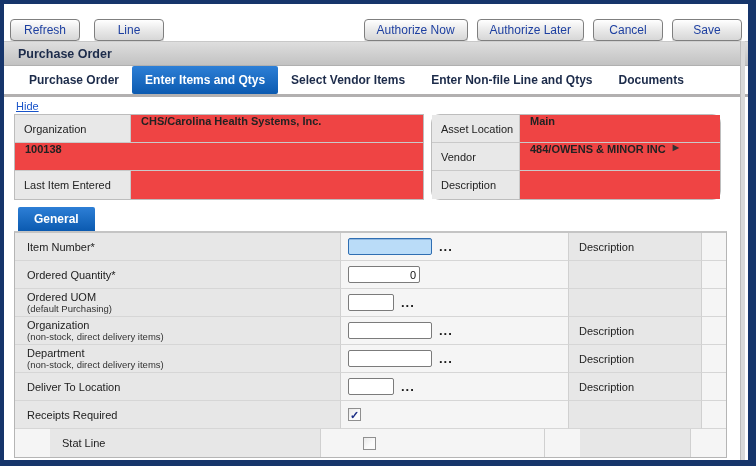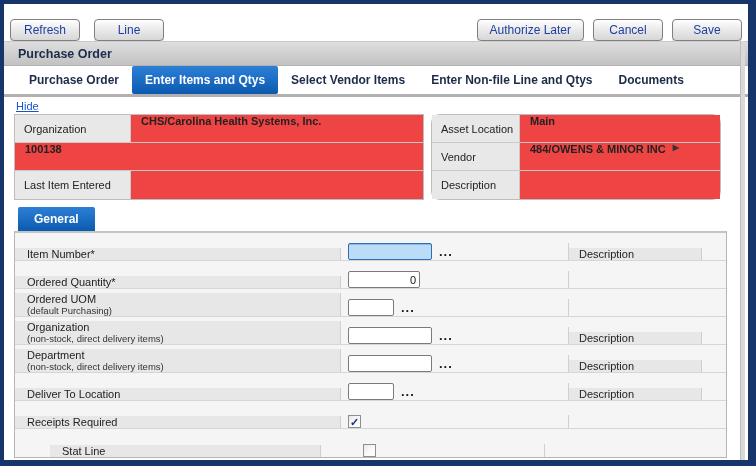--- a/index.html
+++ b/index.html
@@ -70,21 +70,21 @@
   .section-tab {
     display:inline-block; margin:7px 0 0 14px; padding:0 16px;
     height:24px; line-height:24px;
     background:linear-gradient(#2d7fd6, #0b5ab0);
     color:#ffffff; font-weight:bold; font-size:12px;
     border-radius:2px 2px 0 0; cursor:pointer;
   }
 
   
   .form-panel { margin-left:10px; width:713px; border:1px solid #b5b5b5; border-top:2px solid #c4c4c4; background:#f5f5f5; }
-  .form-row { display:flex; height:28px;align-items:flex-end; }
+  .form-row { display:flex; height:28px; }
   .form-row .cell { border-bottom:1px solid #d6d6d6; border-right:1px solid #d0d0d0; }
   .form-row:last-child .cell { border-bottom:none;margin-left:35px; }
   .label-cell { width:326px; background:#e7e7e7; display:flex; flex-direction:column; justify-content:center; padding-left:12px; }
   .row-label { font-size:11px; color:#222; line-height:12px; }
   .row-sublabel { font-size:9.5px; color:#333; line-height:11px; }
   .control-cell { width:228px; background:#f5f5f5; display:flex; align-items:center; padding-left:7px; }
   .desc-cell { width:133px; background:#e7e7e7; display:flex; align-items:center; padding-left:10px; color:#222; }
   .end-cell { flex:1; background:#f5f5f5; border-right:none !important; }
 
   .field-input {
@@ -119,20 +119,21 @@
 <body>
 
 <div class="window">
 
   <div class="toolbar">
     <div class="toolbar-left">
         <button class="btn">Refresh</button>
         <button class="btn">Line</button>
       </div>
     <div class="toolbar-right">
+        <button class="btn">Authorize Now</button>
         <button class="btn">Authorize Later</button>
         <button class="btn">Cancel</button>
         <button class="btn">Save</button>
       </div>
   </div>
 
   <div class="title-band">
     <span>Purchase Order</span>
   </div>
 

